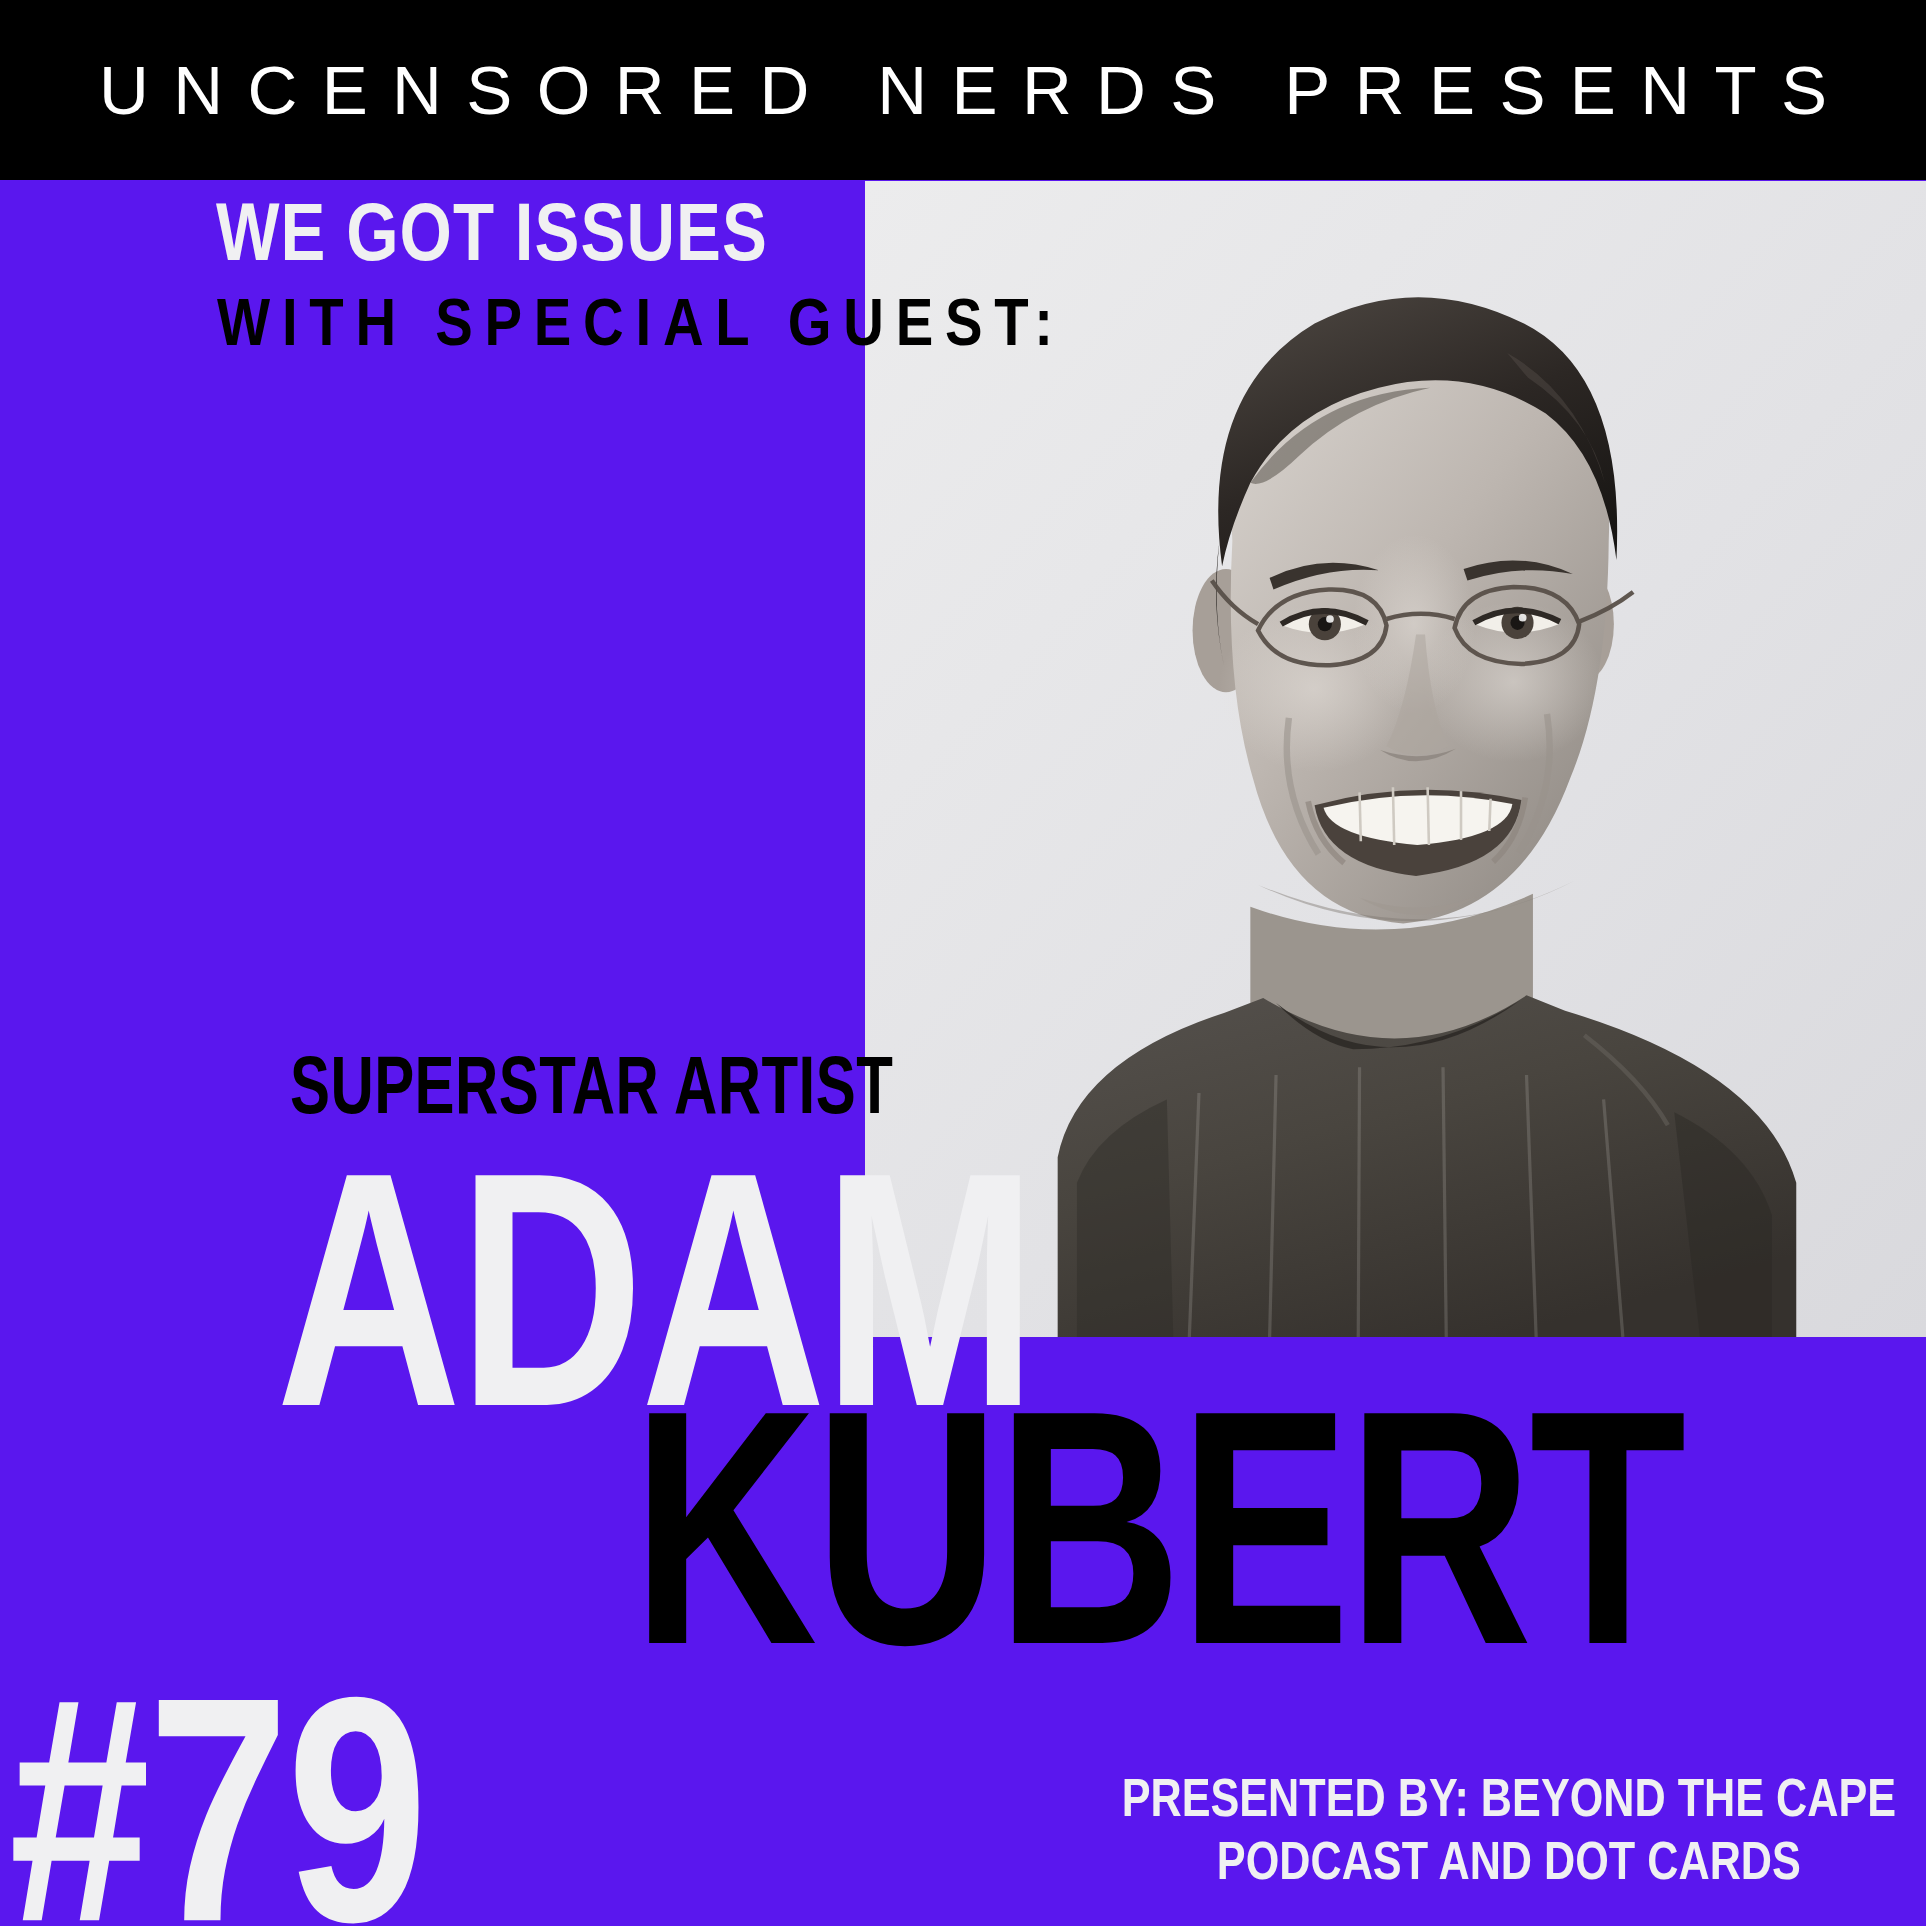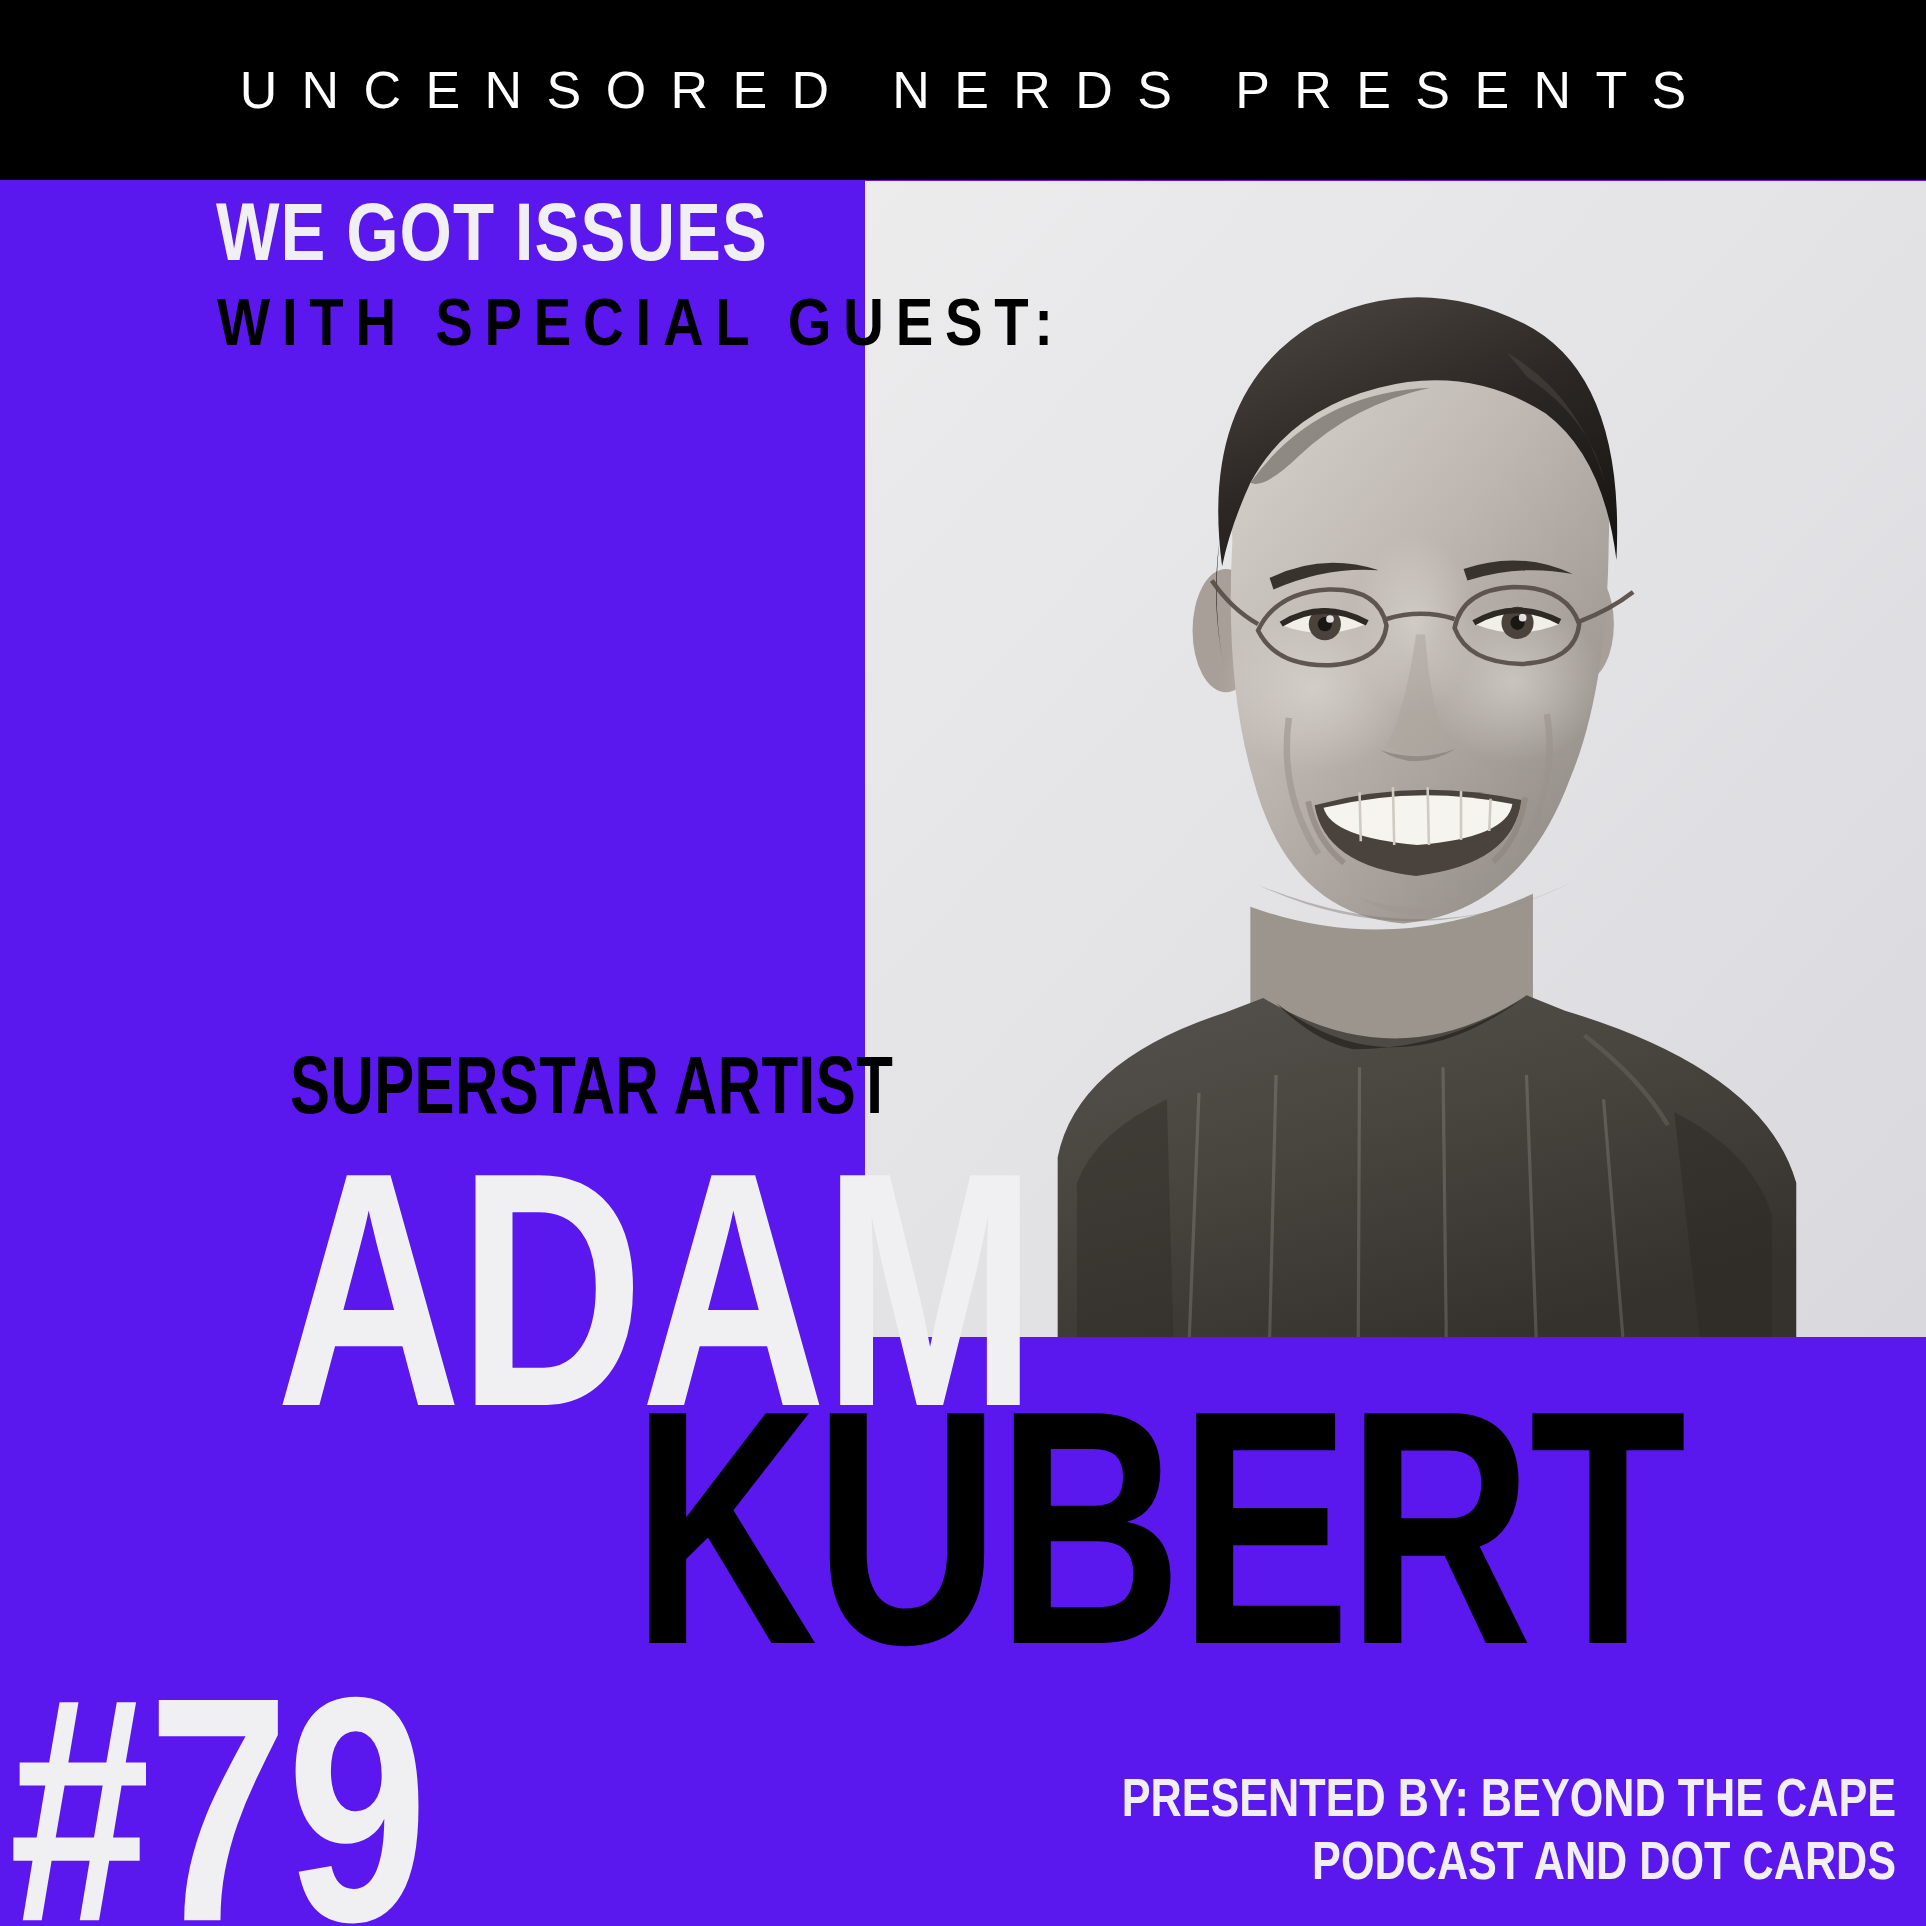--- a/index.html
+++ b/index.html
@@ -28,21 +28,21 @@
   .banner-text {
     position: absolute;
     left: 0; top: 0;
     width: 1926px;
     height: 180px;
     display: flex;
     align-items: center;
     justify-content: center;
     color: #ffffff;
     font-family: "Liberation Sans", sans-serif;
-    font-size: 52px;
+    font-size: 69px;
     font-weight: 300;
     letter-spacing: 24.4px;
     text-indent: 24.4px;
     line-height: 1;
     white-space: nowrap;
   }
 
   
   .purple-bg {
     position: absolute;
@@ -166,21 +166,21 @@
     transform: scaleX(0.84) scaleY(1.06);
     transform-origin: left top;
   }
 
   
   .credit {
     position: absolute;
     right: 29.5px;
     bottom: 33px;
     z-index: 35;
-    text-align: right;
+    text-align: center;
     color: #f0f0f2;
     font-family: "Liberation Sans Narrow", "Liberation Sans", sans-serif;
     font-size: 54px;
     font-weight: 700;
     letter-spacing: 0px;
     line-height: 1.18;
     white-space: nowrap;
   }
   .credit div { transform: scaleX(0.80); transform-origin: right center; }
 </style>

